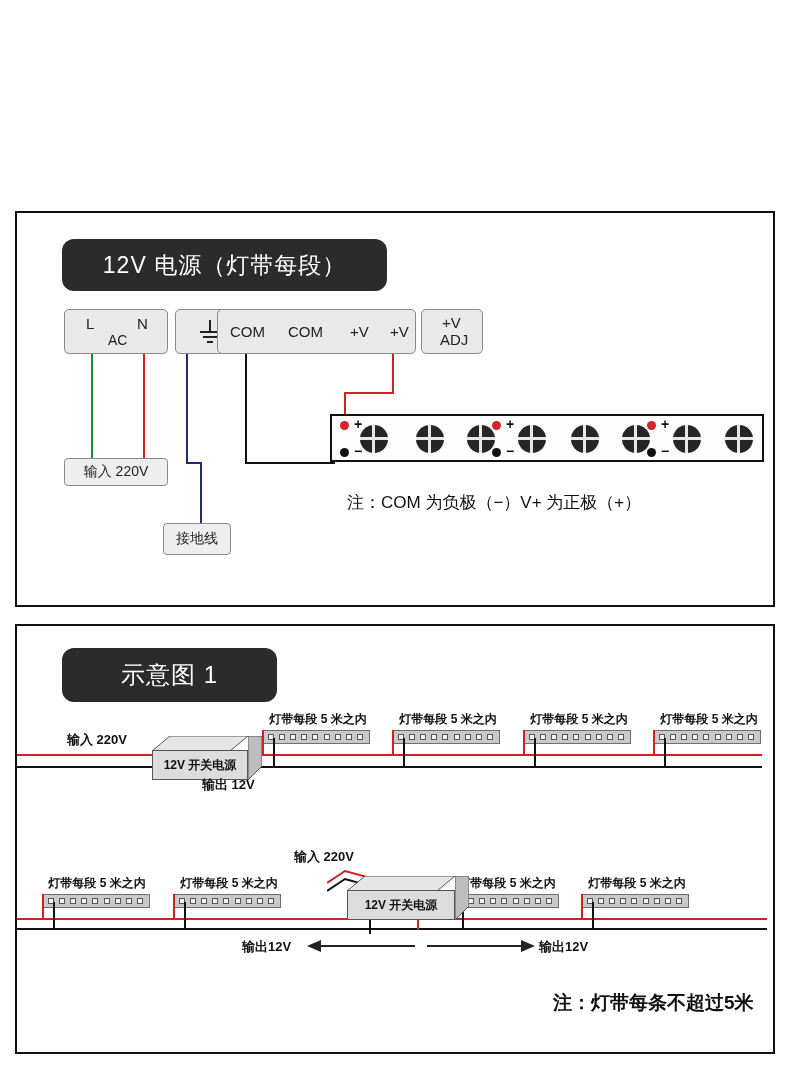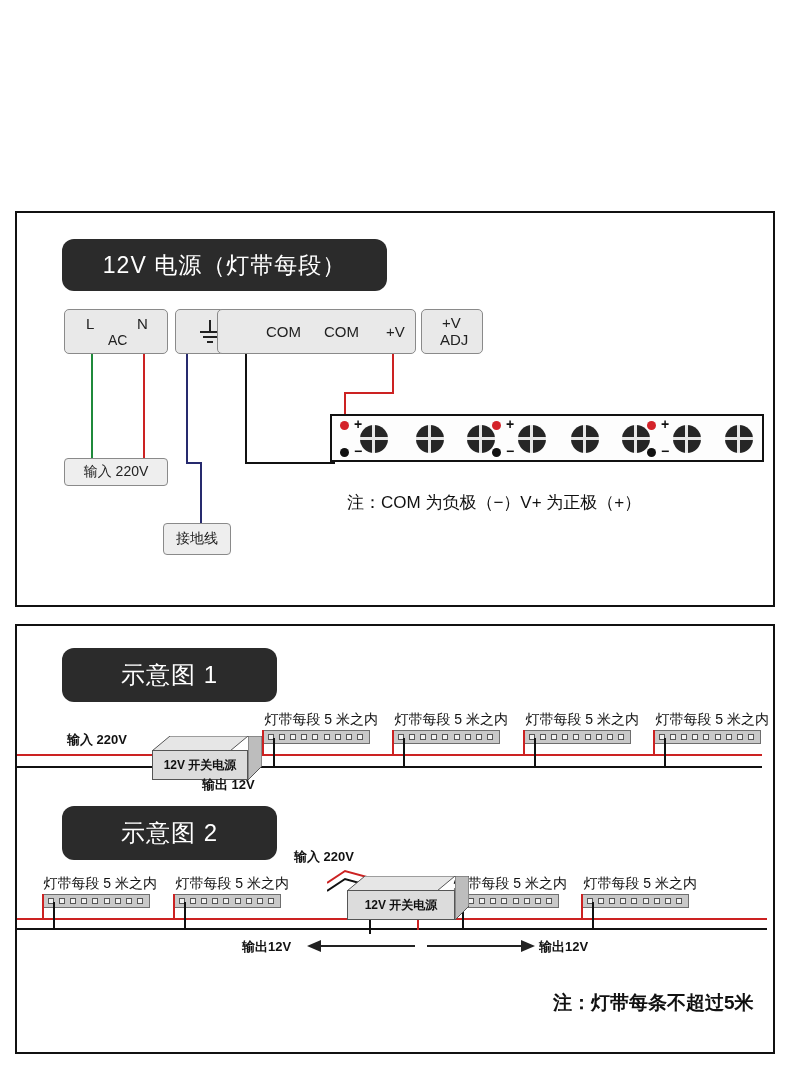--- a/index.html
+++ b/index.html
@@ -40,21 +40,21 @@
   .term span{position:absolute;font-size:15px;color:#222;white-space:nowrap;}
 
   #term-ac{left:47px;top:96px;width:104px;height:45px;}
   #term-ac .l{left:21px;top:5px;font-size:15px;}
   #term-ac .n{left:72px;top:5px;font-size:15px;}
   #term-ac .ac{left:43px;top:22px;font-size:14px;}
 
   #term-gnd{left:158px;top:96px;width:52px;height:45px;}
 
   #term-com{left:200px;top:96px;width:199px;height:45px;}
-  #term-com span{top:13px;margin-left:36px;}
+  #term-com span{top:13px;}
   #term-com .c1{left:12px;}
   #term-com .c2{left:70px;}
   #term-com .v1{left:132px;}
   #term-com .v2{left:172px;}
 
   #term-adj{left:404px;top:96px;width:62px;height:45px;}
   #term-adj .a1{left:20px;top:4px;}
   #term-adj .a2{left:18px;top:21px;text-align:right;}
 
   
@@ -98,21 +98,21 @@
   .note{position:absolute;font-size:17px;color:#111;white-space:nowrap;}
   #note1{left:330px;top:278px;}
   #note2{left:536px;top:364px;font-size:19px;font-weight:bold;}
 
   
   .dstrip{
     position:absolute;height:14px;background:#c9c9c9;border:1px solid #6e6e6e;
     box-sizing:border-box;
   }
   .dled{position:absolute;width:6px;height:6px;background:#f2f2f2;border:1px solid #555;top:3px;box-sizing:border-box;}
-  .striplabel{position:absolute;font-size:14px;color:#111;white-space:nowrap;text-align:right;}
+  .striplabel{position:absolute;font-size:12px;color:#111;white-space:nowrap;text-align:center;font-weight:bold;}
 
   
   .psu{position:absolute;}
   .psu .front{
     position:absolute;left:0;top:14px;width:100%;height:30px;
     background:#dcdcdc;border:1px solid #555;box-sizing:border-box;
     display:flex;align-items:center;justify-content:center;
     font-size:12px;font-weight:bold;color:#111;white-space:nowrap;
   }
   .psu .top{
@@ -286,21 +286,20 @@
         <polygon points="0,15 18,0 96,0 78,15" fill="#e6e6e6" stroke="#555" stroke-width="1"></polygon>
       </svg>
       <svg class="side" viewBox="0 0 14 44" preserveAspectRatio="none">
         <polygon points="0,0 14,0 14,30 0,44" fill="#bdbdbd" stroke="#555" stroke-width="1"></polygon>
       </svg>
       <div class="front">12V 开关电源</div>
     </div>
 
     <div class="arrowlbl" style="left:185px;top:150px;">输出 12V</div>
 
-    <div class="badge" id="badge-d2">示意图 2</div>
 
     <div class="arrowlbl" style="left:277px;top:222px;">输入 220V</div>
 
     <svg style="position:absolute;left:310px;top:243px;width:70px;height:32px;" viewBox="0 0 70 32">
       <polyline points="0,14 18,2 62,14" fill="none" stroke="#cc2222" stroke-width="2"></polyline>
       <polyline points="0,22 18,10 62,22" fill="none" stroke="#111" stroke-width="2"></polyline>
     </svg>
 
     <div class="striplabel" style="left:20px;top:249px;width:120px;">灯带每段 5 米之内</div>
     <div class="striplabel" style="left:152px;top:249px;width:120px;">灯带每段 5 米之内</div>

